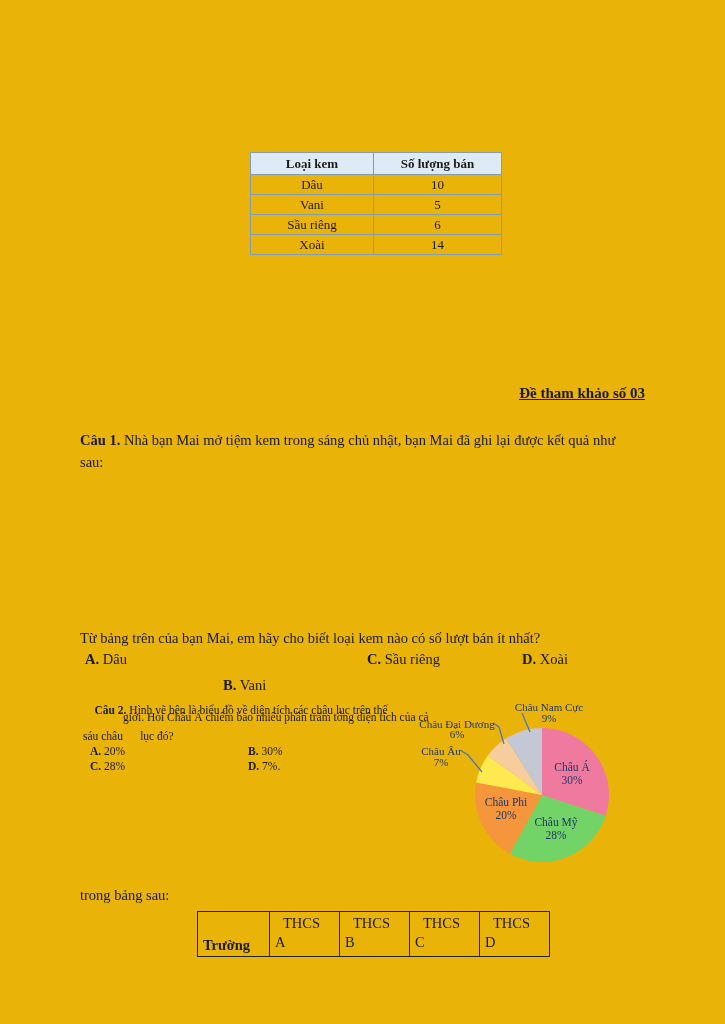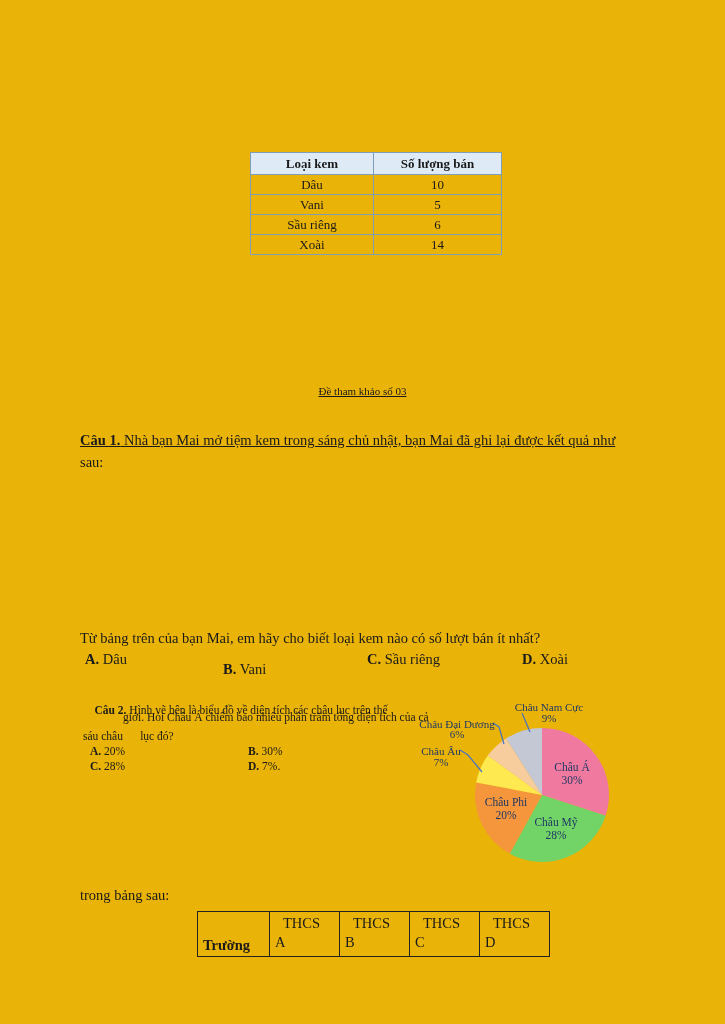--- a/index.html
+++ b/index.html
@@ -24,22 +24,22 @@
   }
   .ice-table th,.ice-table td{
     border:1px solid var(--ice-border);text-align:center;padding:0;
   }
   .ice-table th{height:21px;background:var(--ice-header-bg);font-weight:bold;}
   .ice-table td{height:19px;}
   .ice-col1{width:123px;}
   .ice-col2{width:128px;}
 
   .title{
-    position:absolute;left:80px;top:385px;width:565px;text-align:center;
-    font-weight:normal;font-size:11px;
+    position:absolute;left:80px;top:385px;width:565px;text-align:right;
+    font-weight:bold;font-size:15px;
   }
   .section-line{position:absolute;left:80px;top:409px;font-size:14.5px;white-space:nowrap;}
   .bodyline{position:absolute;left:80px;font-size:14.5px;white-space:nowrap;}
 
   .opt{position:absolute;font-size:14.5px;white-space:nowrap;}
   .q2line{position:absolute;left:83px;font-size:11.5px;white-space:pre;}
   .q2opt{position:absolute;font-size:11.5px;white-space:nowrap;}
 
   .pie-svg{position:absolute;left:415px;top:693px;width:235px;height:170px;}
   .pie-svg text{
@@ -93,29 +93,29 @@
         <td>14</td>
       </tr>
     </tbody>
   </table>
 
   <div class="title">
     <span class="u">Đề tham khảo số 03</span>
   </div>
 
 
-  <div class="bodyline" style="top:432px;text-decoration:underline;">
+  <div class="bodyline" style="top:432px;">
     <span class="b">Câu 1.</span><span> Nhà bạn Mai mở tiệm kem trong sáng chủ nhật, bạn Mai đã ghi lại được kết quả như</span>
   </div>
   <div class="bodyline" style="top:454px;">sau:</div>
 
   <div class="bodyline" style="top:630px;">Từ bảng trên của bạn Mai, em hãy cho biết loại kem nào có số lượt bán ít nhất?</div>
 
   <span class="opt" style="left:85px;top:651px;"><span class="b">A.</span><span> Dâu</span></span>
-  <span class="opt" style="left:223px;top:661px;text-align:center;"><span class="b">B.</span><span> Vani</span></span>
+  <span class="opt" style="left:223px;top:677px;text-align:center;"><span class="b">B.</span><span> Vani</span></span>
   <span class="opt" style="left:367px;top:651px;"><span class="b">C.</span><span> Sầu riêng</span></span>
   <span class="opt" style="left:522px;top:651px;"><span class="b">D.</span><span> Xoài</span></span>
 
   <div class="q2line" style="top:692px;">
     <span class="b">Câu 2.</span><span> Hình vẽ bên là biểu đồ về diện tích các châu lục trên thế</span>
   </div>
   <div class="q2line" style="top:711px;margin-left:40px;">giới. Hỏi Châu Á chiếm bao nhiêu phần trăm tổng diện tích của cả</div>
   <div class="q2line" style="top:730px;">sáu châu      lục đó?</div>
 
   <span class="q2opt" style="left:90px;top:745px;"><span class="b">A.</span><span> 20%</span></span>

